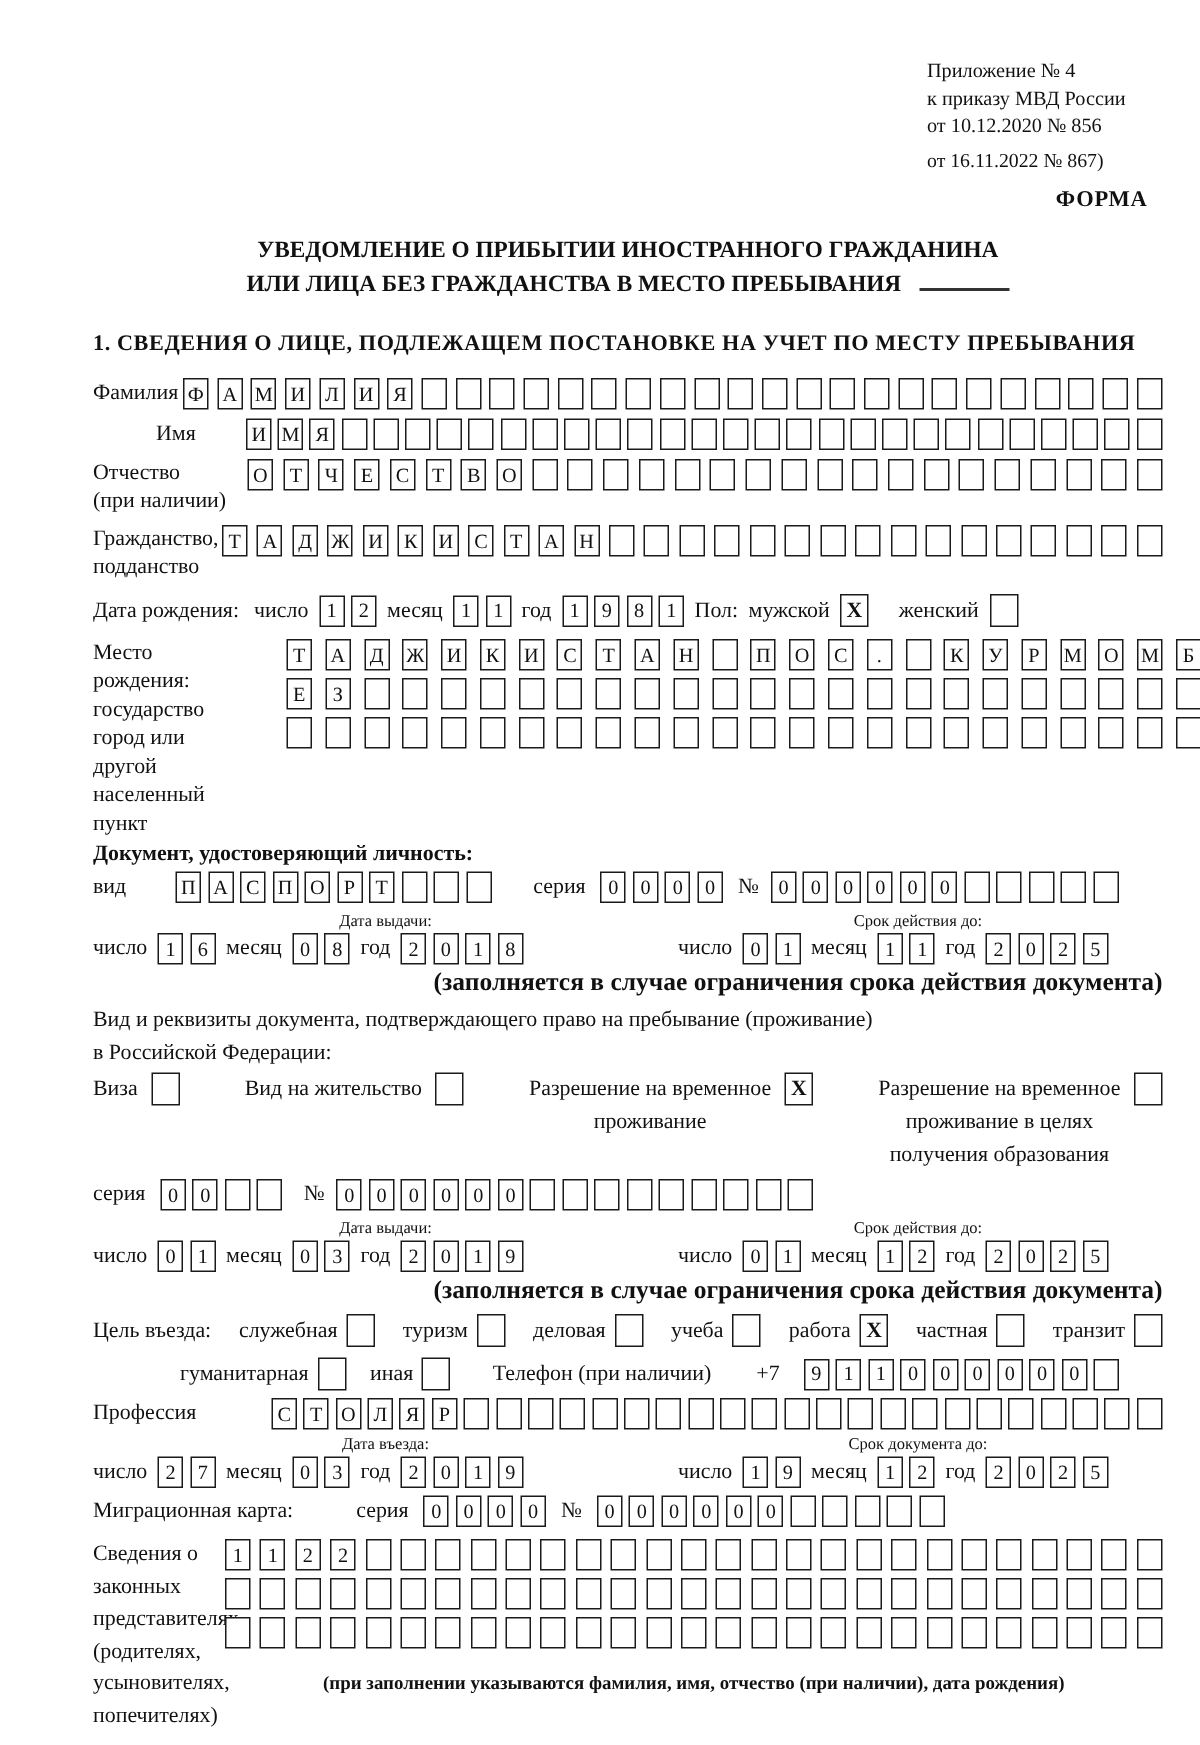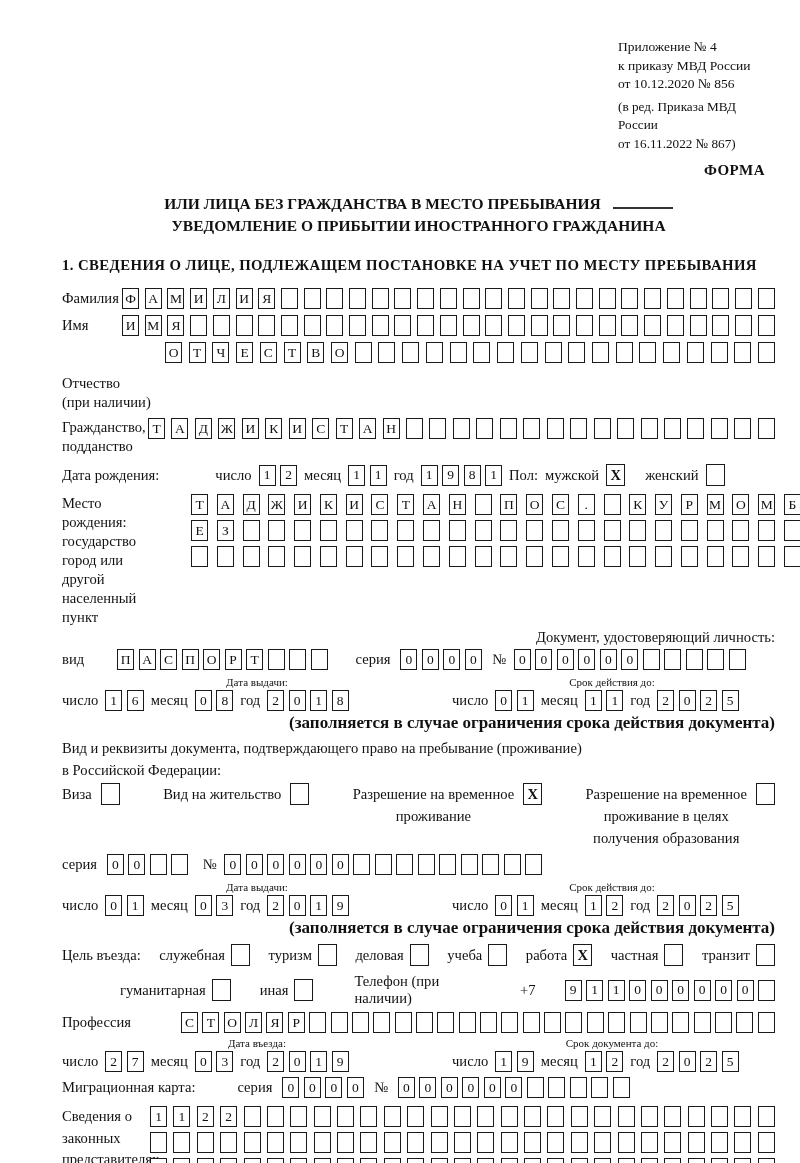--- a/index.html
+++ b/index.html
@@ -27,68 +27,67 @@
   .tight{gap:4.5px;}
   .cell{box-sizing:border-box;flex:none;width:17px;height:21px;border:1.5px solid #1a1a1a;
         display:inline-flex;align-items:center;justify-content:center;
         font-size:13.5px;background:#fff;}
   .checkbox{box-sizing:border-box;flex:none;width:19px;height:22px;border:1.6px solid #1a1a1a;
         display:inline-flex;align-items:center;justify-content:center;
         font-size:14.5px;font-weight:bold;background:#fff;}
 
   .w653{width:653px;} .w627{width:627px;} .w610{width:610px;} .w628{width:628px;} .w625{width:625px;}
 
-  .center-bold{margin-top:2px;text-align:right;font-weight:normal;font-size:14.6px;}
+  .center-bold{margin-top:2px;text-align:left;font-weight:bold;font-size:14.6px;}
 
   
   .dates{margin-top:6px;}
   .dates .heads{display:flex;font-size:11px;}
   .dates .heads .h-left{width:390px;text-align:center;}
   .dates .heads .h-right{width:320px;text-align:center;}
   .dline-pair{display:flex;margin-top:2px;align-items:center;}
   .dline{display:flex;align-items:center;gap:7px;font-size:14.6px;}
   .dl-left{width:390px;}
   .dnote{margin-top:2px;text-align:right;font-size:17px;font-weight:bold;white-space:nowrap;}
 
   .intro{margin-top:4px;font-size:14.6px;line-height:22px;}
 
   .optrow{display:flex;justify-content:space-between;align-items:flex-start;margin-top:2px;}
   .opt{display:flex;align-items:flex-start;gap:9px;}
   .olbl{font-size:14.6px;line-height:22px;white-space:pre-line;text-align:center;}
 
   .purposerow{display:flex;justify-content:space-between;align-items:center;margin-top:6px;font-size:14.6px;gap:12px;}
   .pitem{display:flex;align-items:center;gap:6px;}
-  .purpose2{margin-left:58px;display:flex;align-items:center;gap:29px;margin-top:7px;font-size:14.6px;}
+  .purpose2{margin-left:58px;display:flex;align-items:center;gap:16px;margin-top:7px;font-size:14.6px;}
 
   .inline-lbl{font-size:14.6px;}
   .mc-row{display:flex;align-items:center;gap:10px;margin-top:5px;font-size:14.6px;}
 
   .rep-note{margin-top:11px;text-align:center;font-size:12.6px;font-weight:bold;white-space:nowrap;}
 </style>
 </head>
 <body>
 
 <div class="page">
 
   <div class="appendix">
     <div>Приложение № 4</div>
     <div>к приказу МВД России</div>
     <div>от 10.12.2020 № 856</div>
   </div>
   <div class="amendment">
-    <div>(в ред. Приказа МВД России</div>
     <div>от 16.11.2022 № 867)</div>
   </div>
   <div class="forma">ФОРМА</div>
 
   <div class="title">
+    <div>УВЕДОМЛЕНИЕ О ПРИБЫТИИ ИНОСТРАННОГО ГРАЖДАНИНА</div>
     <div>
       <span>ИЛИ ЛИЦА БЕЗ ГРАЖДАНСТВА В МЕСТО ПРЕБЫВАНИЯ</span><span class="blank-line"></span>
     </div>
-    <div>УВЕДОМЛЕНИЕ О ПРИБЫТИИ ИНОСТРАННОГО ГРАЖДАНИНА</div>
   </div>
 
   <div class="section-heading">1. СВЕДЕНИЯ О ЛИЦЕ, ПОДЛЕЖАЩЕМ ПОСТАНОВКЕ НА УЧЕТ ПО МЕСТУ ПРЕБЫВАНИЯ</div>
 
   <div class="row" style="margin-top:14px;">
     <span class="lbl" style="width:60px;">Фамилия</span>
     <span class="cells spread w653">
         <span class="cell">Ф</span>
         <span class="cell">А</span>
         <span class="cell">М</span>
@@ -115,21 +114,21 @@
         <span class="cell"></span>
         <span class="cell"></span>
         <span class="cell"></span>
         <span class="cell"></span>
         <span class="cell"></span>
         <span class="cell"></span>
       </span>
   </div>
 
   <div class="row">
-    <span class="lbl" style="width:60px;">Имя</span>
+    <span class="lbl" style="width:60px;margin-left:42px;">Имя</span>
     <span class="cells spread w653">
         <span class="cell">И</span>
         <span class="cell">М</span>
         <span class="cell">Я</span>
         <span class="cell"></span>
         <span class="cell"></span>
         <span class="cell"></span>
         <span class="cell"></span>
         <span class="cell"></span>
         <span class="cell"></span>
@@ -150,21 +149,21 @@
         <span class="cell"></span>
         <span class="cell"></span>
         <span class="cell"></span>
         <span class="cell"></span>
         <span class="cell"></span>
         <span class="cell"></span>
       </span>
   </div>
 
   <div class="row">
-    <span class="lbl multi" style="width:103px;margin-top:32px;">Отчество
+    <span class="lbl multi" style="width:103px;">Отчество
 (при наличии)</span>
     <span class="cells spread w610">
         <span class="cell">О</span>
         <span class="cell">Т</span>
         <span class="cell">Ч</span>
         <span class="cell">Е</span>
         <span class="cell">С</span>
         <span class="cell">Т</span>
         <span class="cell">В</span>
         <span class="cell">О</span>
@@ -216,21 +215,21 @@
         <span class="cell"></span>
         <span class="cell"></span>
         <span class="cell"></span>
         <span class="cell"></span>
         <span class="cell"></span>
         <span class="cell"></span>
         <span class="cell"></span>
       </span>
   </div>
 
-  <div class="row" style="margin-top:8px;align-items:center;gap:46px;">
+  <div class="row" style="margin-top:8px;align-items:center;">
     <span class="lbl">Дата рождения:</span>
     <span class="dline" style="margin-left:10px;">
       <span>число</span>
       <span class="cells tight">
           <span class="cell">1</span>
           <span class="cell">2</span>
         </span>
       <span>месяц</span>
       <span class="cells tight">
           <span class="cell">1</span>

